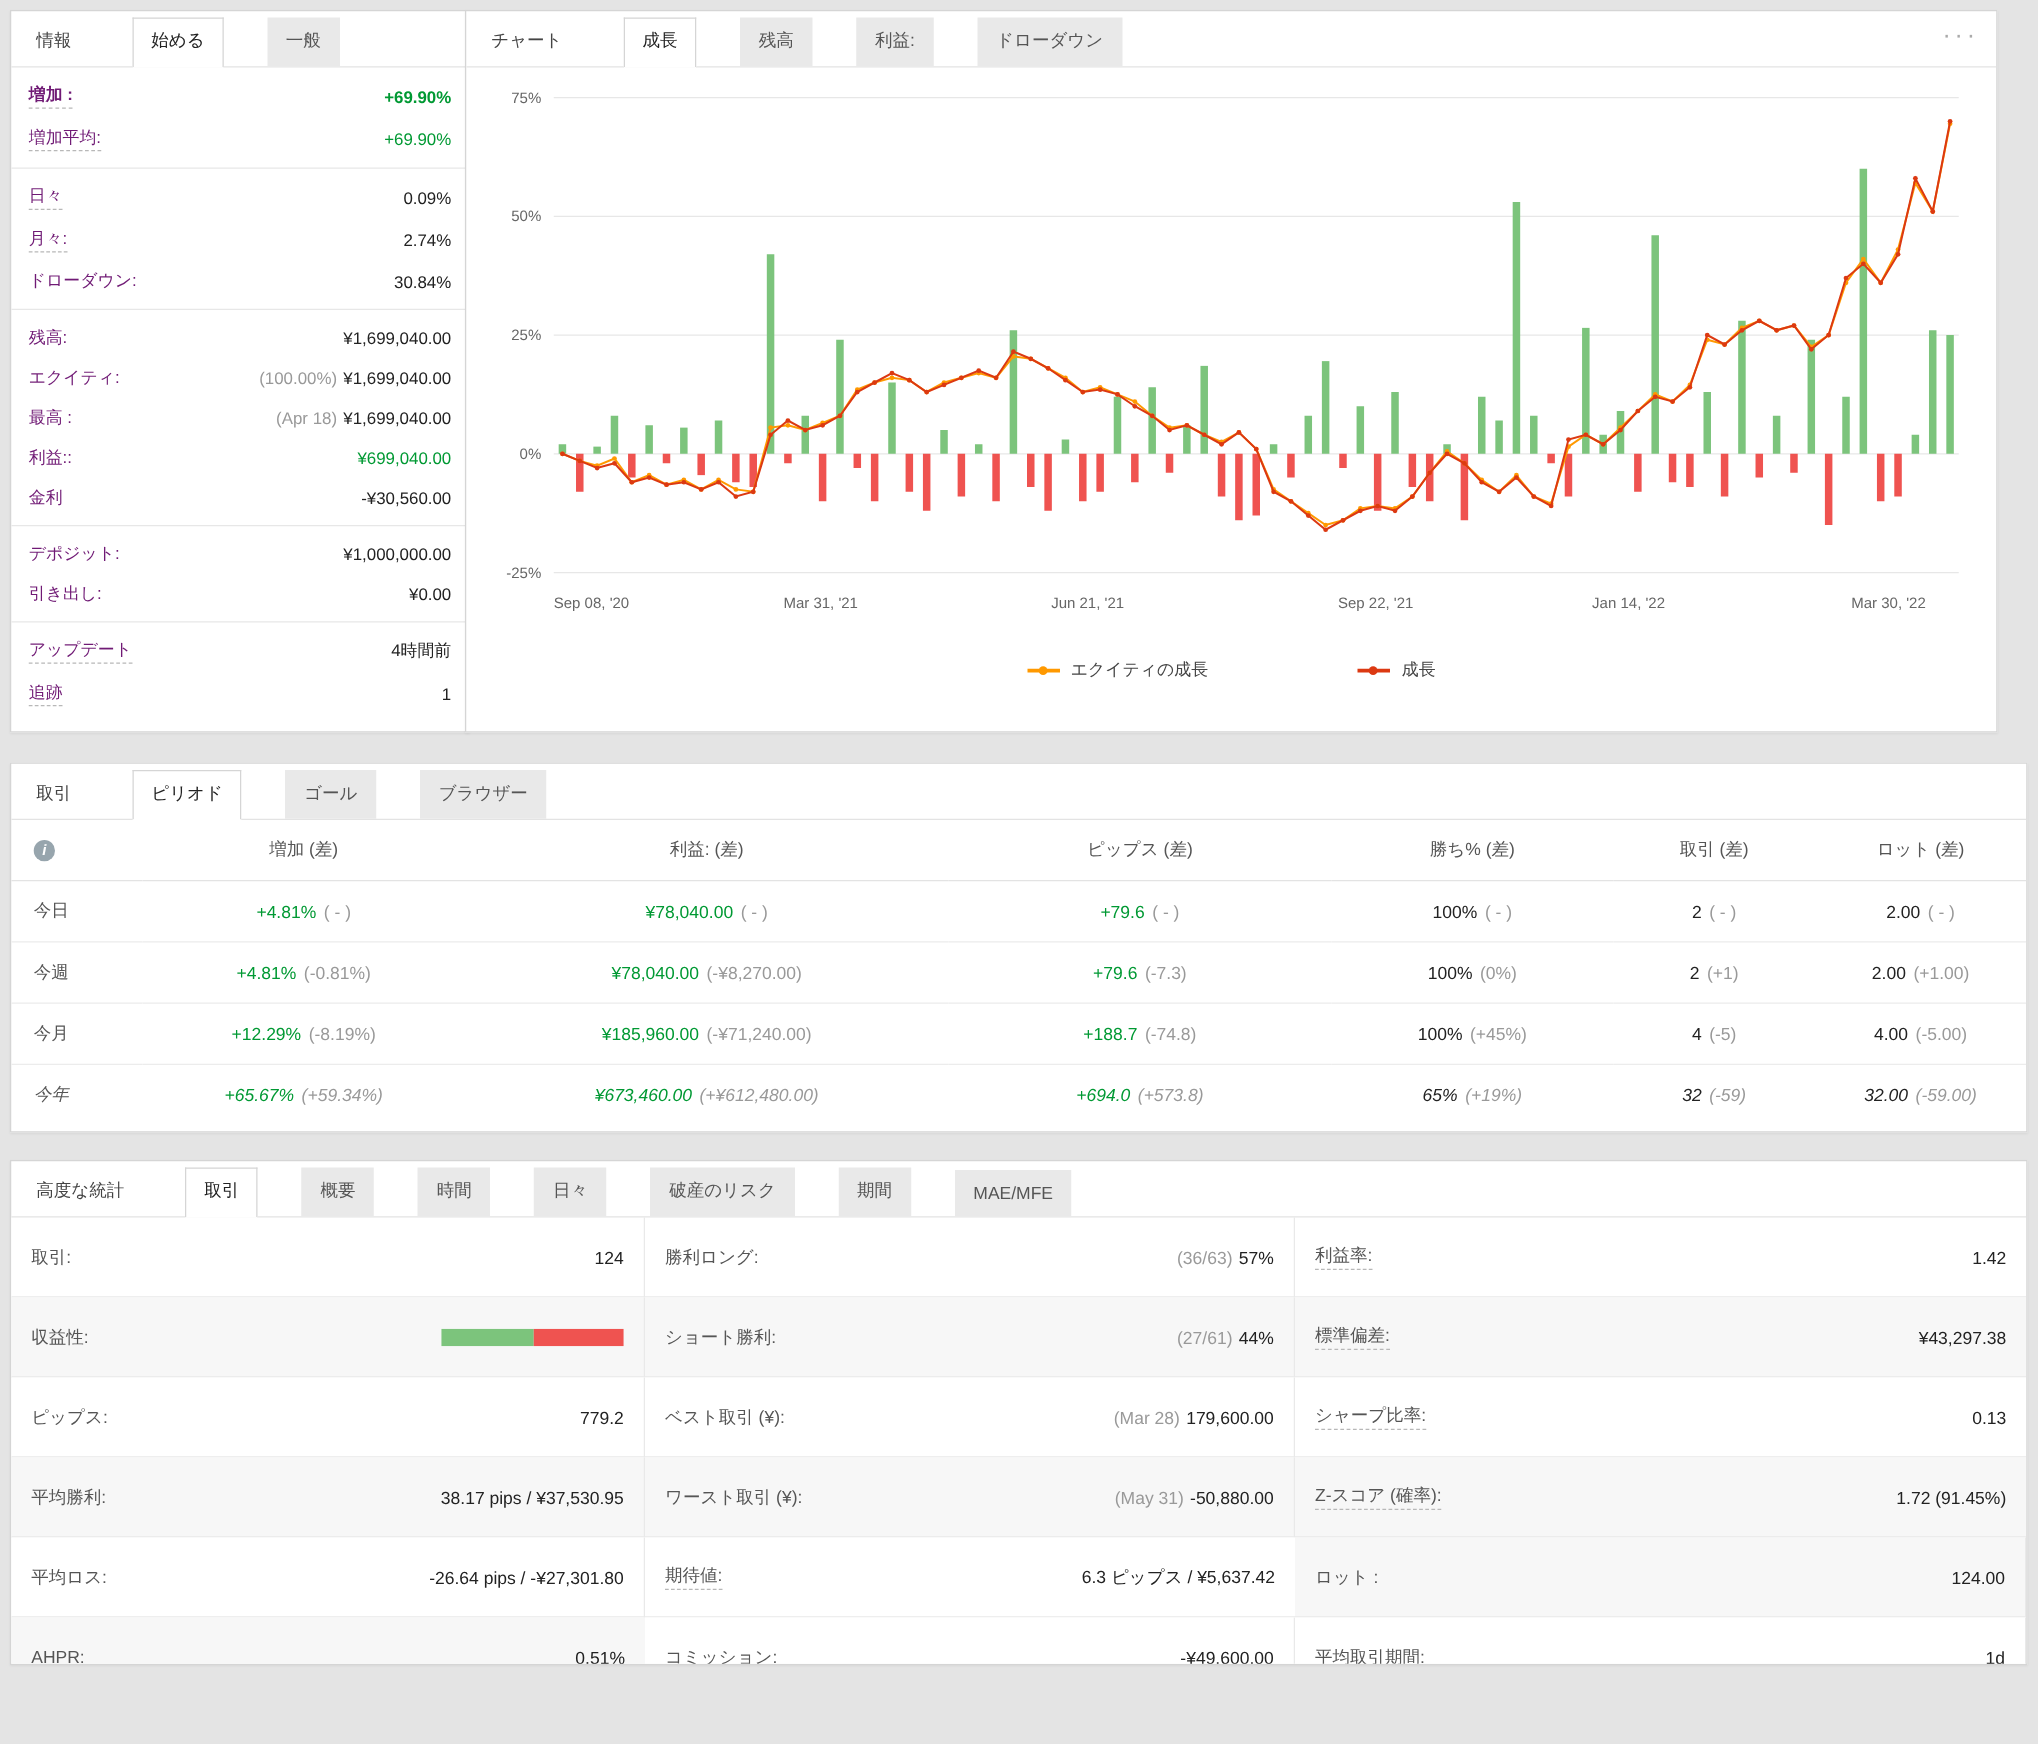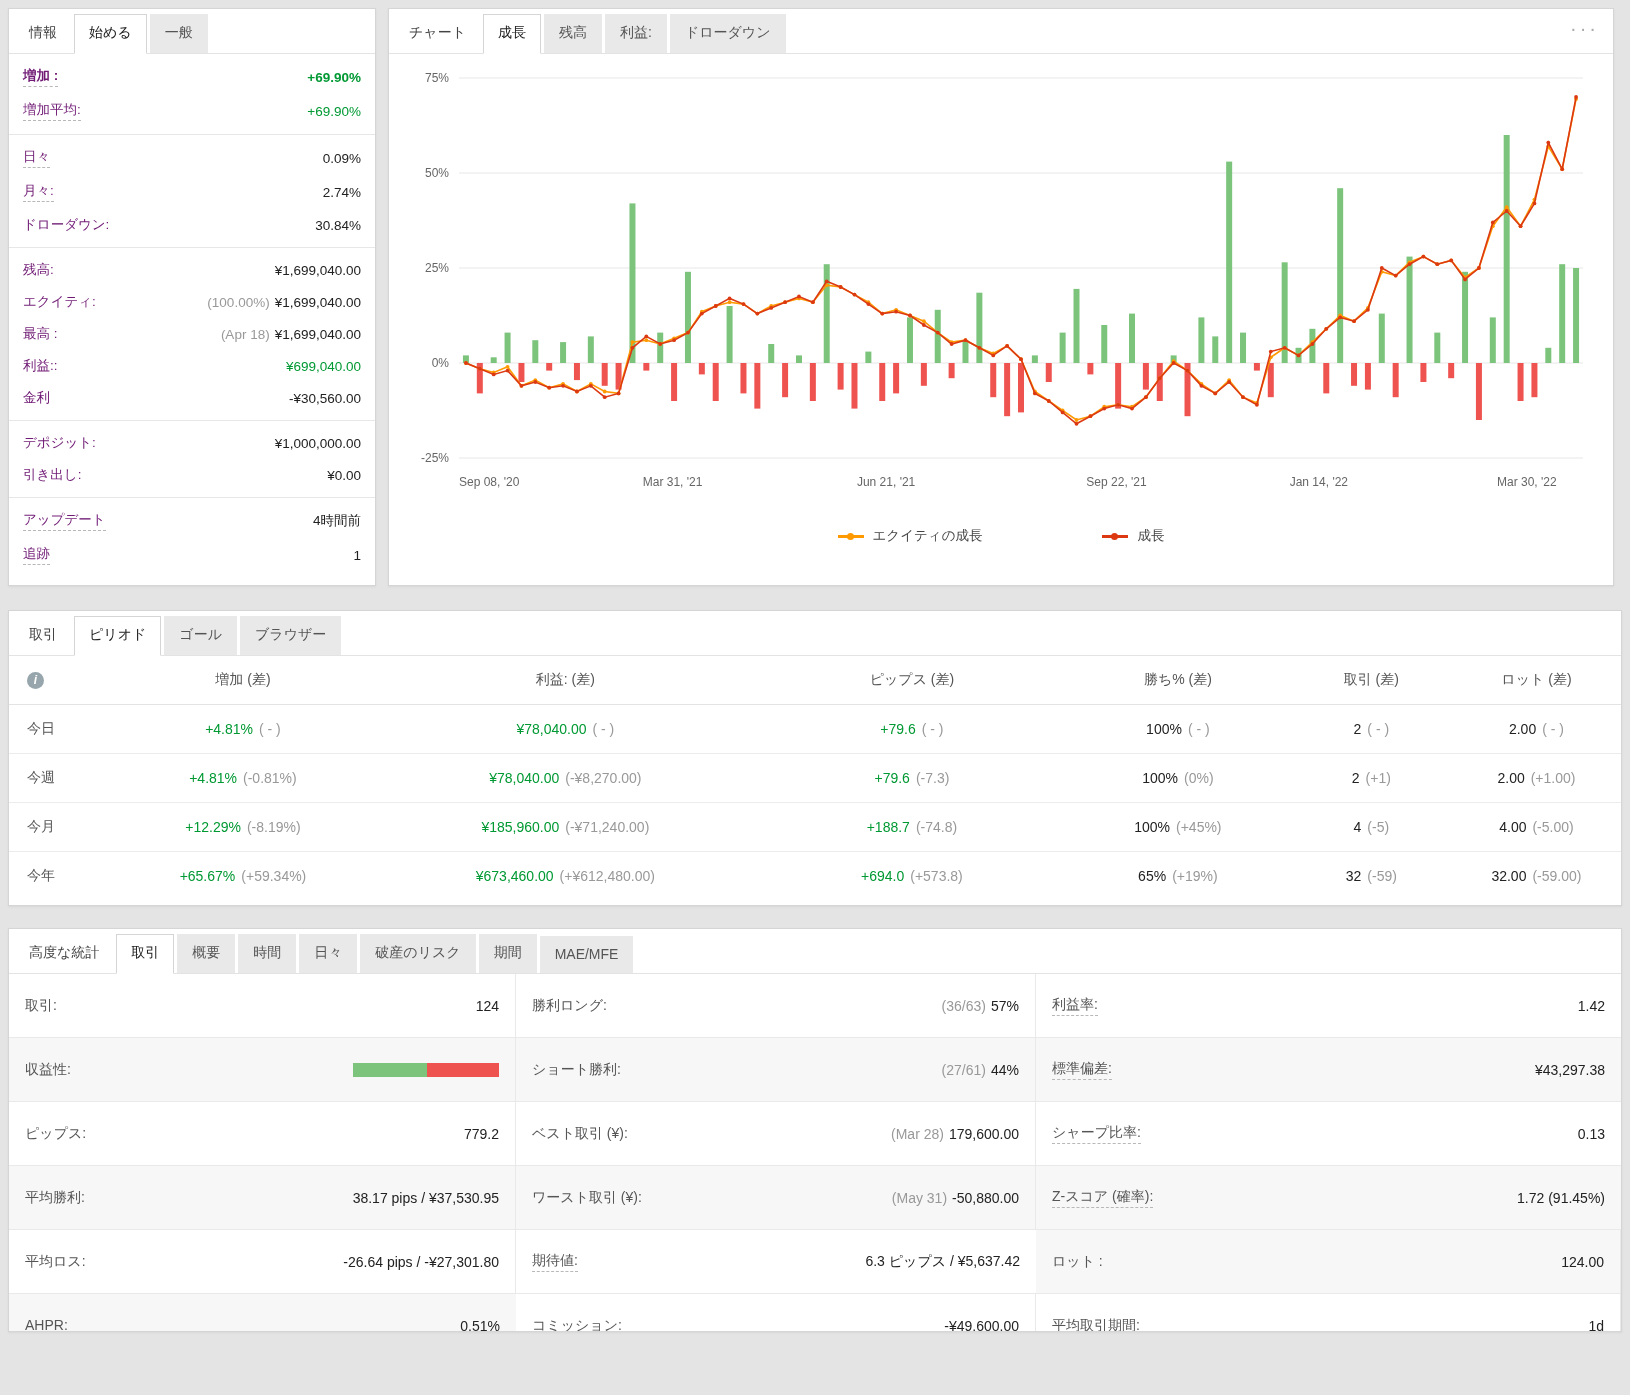--- a/index.html
+++ b/index.html
@@ -4,25 +4,25 @@
 <style>
   * { box-sizing: border-box; margin:0; padding:0; }
   html,body { width:1630px; height:1395px; }
   body {
     background:#e4e4e4;
     font-family:"Liberation Sans","DejaVu Sans",sans-serif;
     font-size:13.5px; color:#333; position:relative;
   }
   .panel { position:absolute; background:#fff; border:1px solid #d5d5d5; box-shadow:0 1px 2px rgba(0,0,0,0.06); overflow:hidden; }
   #info-panel   { left:8px;   top:8px;   width:368px;  height:578px; }
-  #chart-panel  { left:388px; top:8px;   width:1226px; height:578px; }
+  #chart-panel  { left:372px; top:8px;   width:1226px; height:578px; }
   #period-panel { left:8px;   top:610px; width:1614px; height:296px; }
   #stats-panel  { left:8px;   top:928px; width:1614px; height:404px; }
 
-  .tabbar { display:flex; align-items:flex-end; padding:20px 8px 0 6px; border-bottom:1px solid #e3e3e3; height:45px; position:relative; font-size:14px; }
+  .tabbar { display:flex; align-items:flex-end; padding:20px 8px 0 6px; border-bottom:1px solid #e3e3e3; height:45px; position:relative; font-size:14px;gap:32px; }
   .ptitle { padding:9px 14px 11px; color:#444; }
   .tab { padding:9px 14px 11px; background:#e9e9e9; color:#555; margin-left:3px; cursor:pointer; border:1px solid transparent; border-bottom:none; white-space:nowrap; }
   .tab.active { background:#fff; border:1px solid #d5d5d5; border-bottom:1px solid #fff; margin-bottom:-1px; color:#222; }
   .menu-dots { position:absolute; right:14px; top:8px; color:#aaa; font-size:20px; letter-spacing:3px; cursor:pointer; }
 
   
   .isection { padding:6px 14px; border-bottom:1px solid #e7e7e7; }
   .isection:last-child { border-bottom:none; }
   .irow { display:flex; justify-content:space-between; align-items:center; padding:7px 0; }
   .irow .lbl { color:#701a75; }
@@ -37,21 +37,21 @@
   .axis-text { font-size:12px; fill:#666; font-family:"Liberation Sans",sans-serif; }
   .legend { display:flex; justify-content:center; gap:120px; padding:10px 0 6px; color:#444; font-size:13.5px; }
   .legend-item { display:flex; align-items:center; gap:9px; cursor:pointer; }
   .lm { width:26px; height:3px; position:relative; }
   .lm .dot { width:7px; height:7px; border-radius:50%; position:absolute; left:9px; top:-2px; }
 
   
   #period-table { width:100%; border-collapse:collapse; font-size:14px; }
   #period-table th { font-weight:normal; color:#555; padding:15px 8px; border-bottom:1px solid #e3e3e3; text-align:center; }
   #period-table td { padding:15px 7px; border-bottom:1px solid #ececec; text-align:center; color:#222; }
-  #period-table tr:last-child td { border-bottom:none; }
+  #period-table tr:last-child td { border-bottom:none;font-style:italic; }
   #period-table .first { text-align:left; padding-left:18px; width:105px; color:#555; }
   #period-table th:nth-child(2){width:16%} #period-table th:nth-child(3){width:24%}
   #period-table th:nth-child(4){width:19%} #period-table th:nth-child(5){width:14%}
   #period-table th:nth-child(6){width:10%}
   .diff { color:#999; margin-left:6px; }
   .info-i { display:inline-block; width:17px; height:17px; border-radius:50%; background:#97a5ad; color:#fff; font-style:italic; font-weight:bold; font-size:12px; line-height:17px; text-align:center; cursor:pointer; }
 
   
   #stats-grid { display:grid; grid-template-columns:507px 520px 585px; font-size:14px; }
   .scell { display:flex; justify-content:space-between; align-items:center; padding:0 16px; height:64px; border-bottom:1px solid #e9e9e9; background:#fff; }

